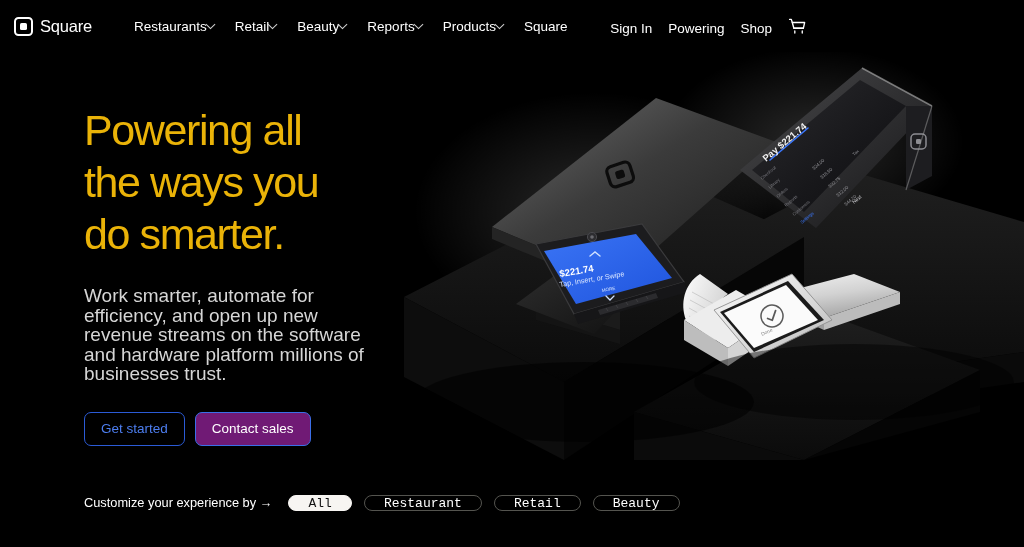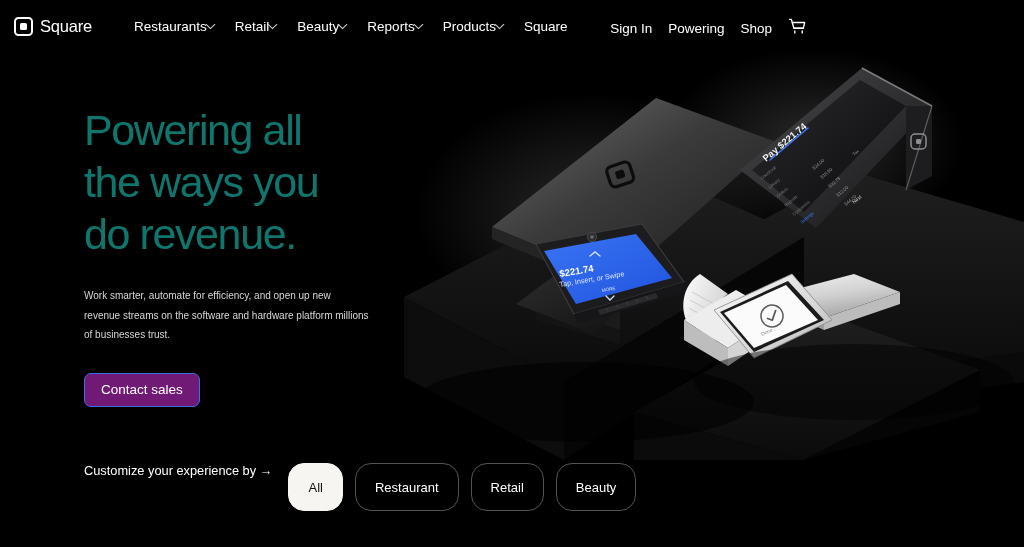--- a/index.html
+++ b/index.html
@@ -107,30 +107,30 @@
 
   
   .hero-copy {
     position: absolute;
     left: 84px;
     top: 104px;
     width: 330px;
     z-index: 20;
   }
   .headline {
-    color: #0f766e;
+    color: #eab308;
     font-size: 43px;
     line-height: 52px;
     letter-spacing: -1.4px;
     font-weight: 400;
   }
   .subcopy {
     margin-top: 26px;
     color: #d6d6d6;
-    font-size: 10px;
+    font-size: 19px;
     line-height: 19.5px;
     width: 285px;
   }
   .cta-row {
     margin-top: 28px;
     display: flex;
     gap: 10px;
   }
   .btn {
     font-size: 13.5px;
@@ -165,32 +165,33 @@
     gap: 12px;
     z-index: 30;
   }
   .customize-label {
     color: #ffffff;
     font-size: 12.8px;
     margin-right: 4px;
     white-space: nowrap;
   }
   .pill {
-    height: 48px;
+    height: 16px;
     padding: 0 19px;
     border-radius: 16px;
     display: inline-flex;
     align-items: center;
     justify-content: center;
     font-size: 13px;
     cursor: pointer;
     white-space: nowrap;
     border: 1.2px solid #54544f;
     color: #ffffff;
     background: transparent;
+    font-family: Liberation Mono, monospace;
   }
   .pill.active {
     background: #f7f5f2;
     color: #121212;
     border-color: #f7f5f2;
   }
 </style>
 </head>
 <body>
 
@@ -437,26 +438,27 @@
 
       <ellipse cx="200" cy="350" rx="170" ry="40" fill="#000000" opacity="0.55"></ellipse>
       <ellipse cx="470" cy="330" rx="160" ry="38" fill="#000000" opacity="0.45"></ellipse>
     </svg>
   </div>
 
   <div class="hero-copy">
     <h1 class="headline">
       <span>Powering all</span><br>
       <span>the ways you</span><br>
-      <span>do revenue.</span>
+      <span>do smarter.</span>
     </h1>
 
     <p class="subcopy">Work smarter, automate for efficiency, and open up new revenue streams on the software and hardware platform millions of businesses trust.</p>
 
     <div class="cta-row">
+      <button class="btn btn-outline">Get started</button>
       <button class="btn btn-filled">Contact sales</button>
     </div>
   </div>
 
   <div class="customize-bar">
     <span class="customize-label">Customize your experience by →</span>
     <button class="pill active">All</button>
     <button class="pill">Restaurant</button>
     <button class="pill">Retail</button>
     <button class="pill">Beauty</button>

